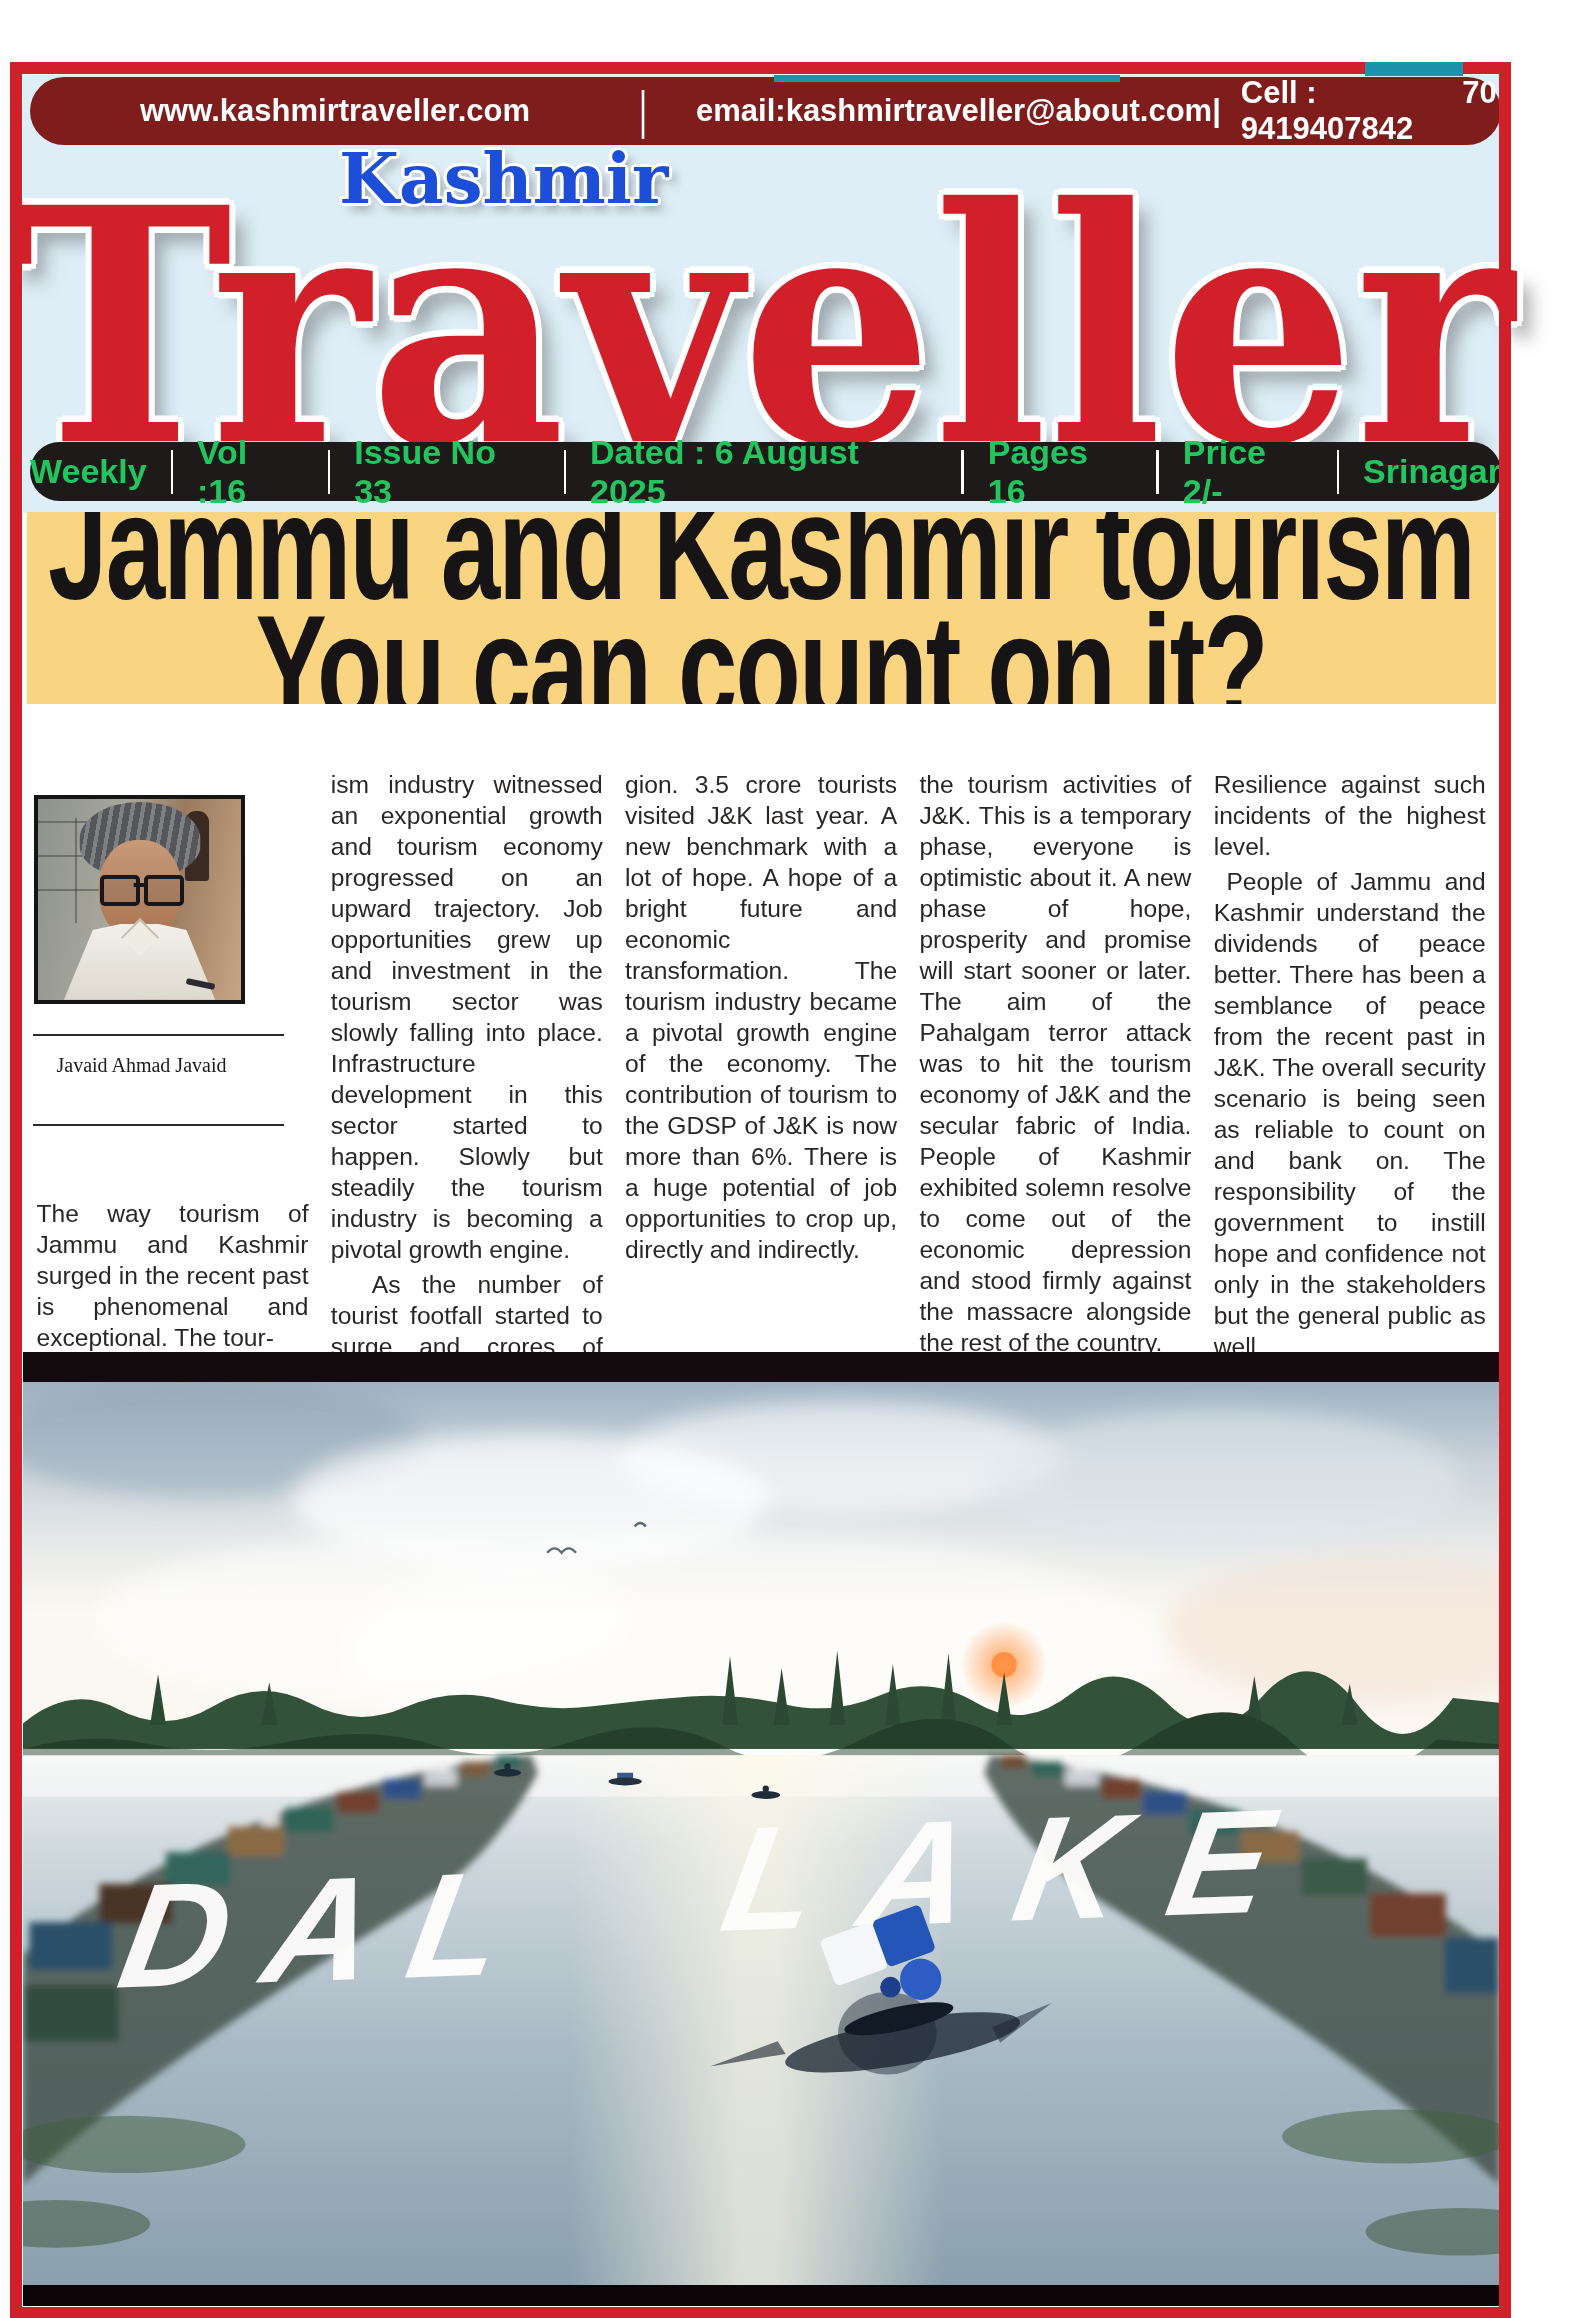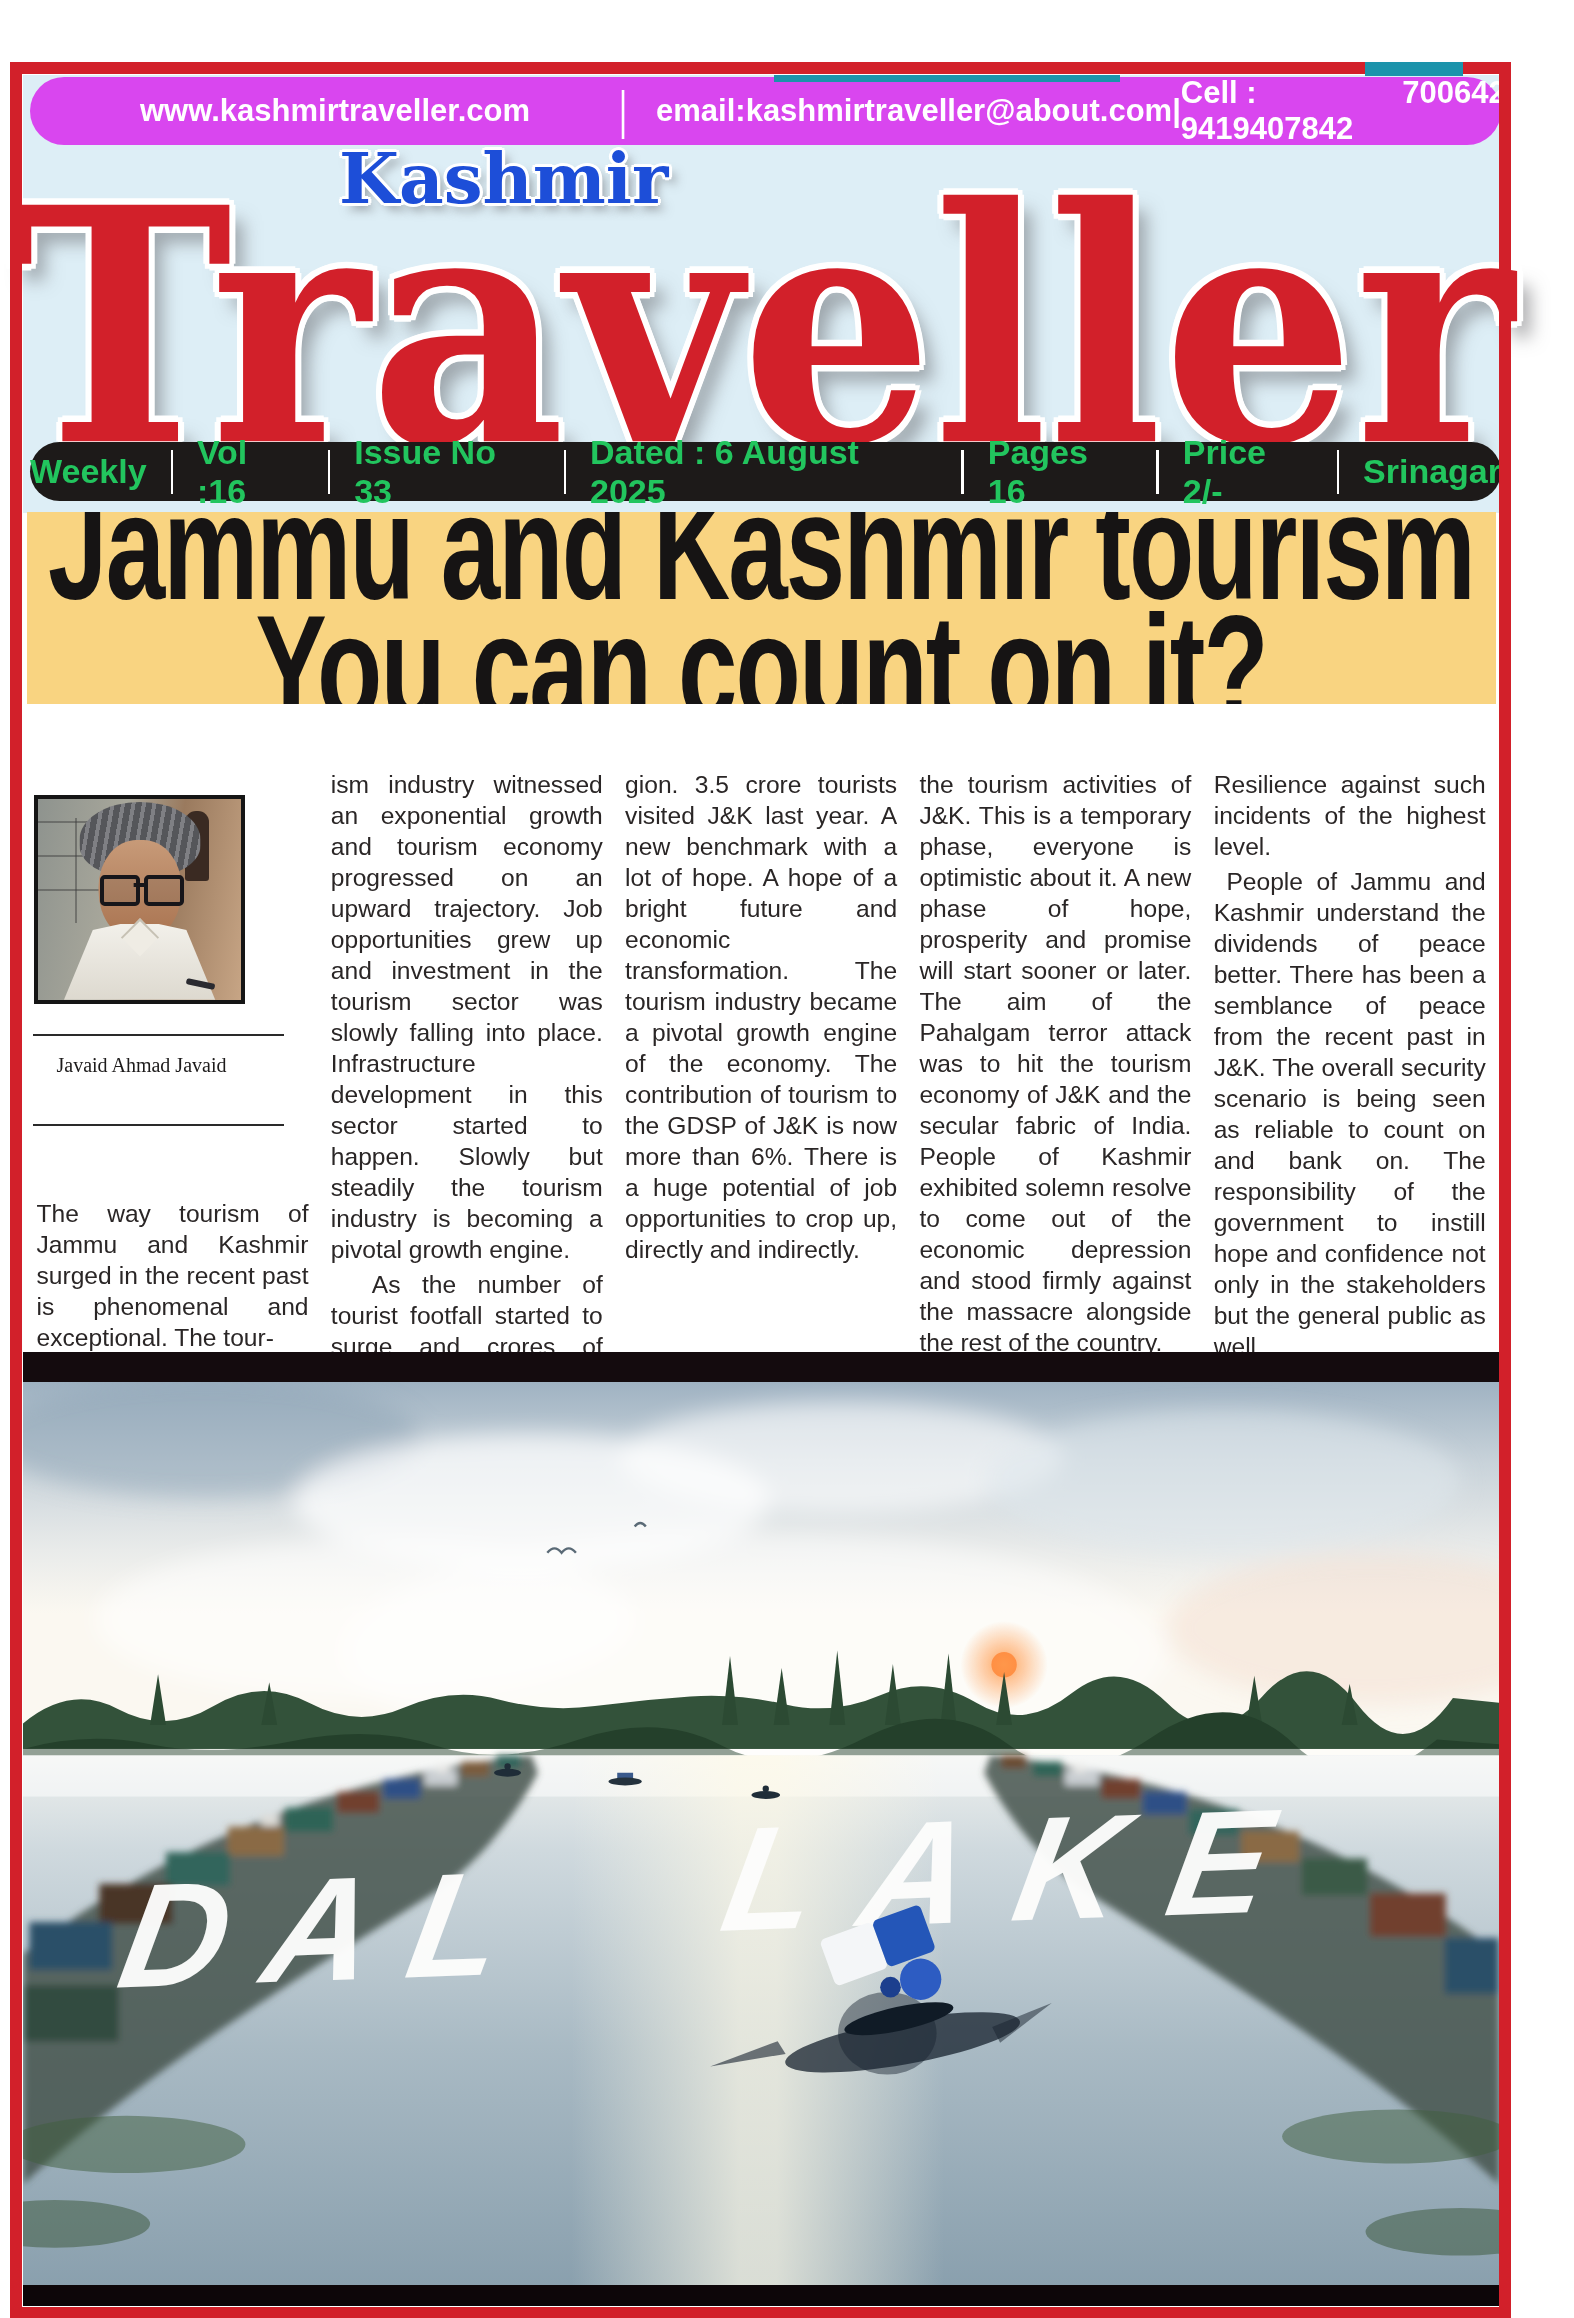--- a/index.html
+++ b/index.html
@@ -5,23 +5,23 @@
   html,body{margin:0;padding:0;background:#ffffff;}
   .page{position:relative;width:1574px;height:2319px;background:#ffffff;overflow:hidden;
         font-family:"Liberation Sans",sans-serif;}
   
   .frame{position:absolute;left:10.3px;top:62px;width:1501px;height:2257px;
          border:12.7px solid #d2202a;box-sizing:border-box;z-index:40;pointer-events:none;}
   .teal-corner{position:absolute;left:1365px;top:62px;width:98px;height:13.5px;background:#1b93ab;z-index:45;}
   .teal-underline{position:absolute;left:774px;top:75px;width:346px;height:7.1px;background:#1b93ab;z-index:30;}
   .blue-bg{position:absolute;left:23px;top:75px;width:1476px;height:438px;background:#ddeef6;}
   
-  .topbar{position:absolute;left:30px;top:77px;width:1471px;height:68px;background:#d946ef;
+  .topbar{position:absolute;left:30px;top:77px;width:1471px;height:68px;background:#7f1d1d;
           border-radius:35px;display:flex;align-items:center;color:#fff;font-weight:bold;
-          font-size:31px;z-index:20;}
+          font-size:31px;z-index:20;gap:20px;}
   .tb-web{margin-left:110px;}
   .tb-sep{margin-left:89px;transform:scaleY(1.7);font-weight:normal;}
   .tb-email{margin-left:29px;}
   .tb-cell{margin-left:auto;margin-right:135px;display:flex;gap:49px;}
   
   .masthead{position:absolute;left:23px;top:144px;width:1476px;height:298px;
             display:flex;flex-direction:column;align-items:center;justify-content:flex-end;z-index:10;}
   .m-title{font-family:"DejaVu Serif",serif;font-weight:bold;color:#d2202a;font-size:318px;
            line-height:1;white-space:nowrap;transform:scale(0.95,1.02);margin-bottom:-44px;
            text-shadow:-6.4px 0 #fff,6.4px 0 #fff,0 -6.4px #fff,0 6.4px #fff,-4.8px -4.8px #fff,4.8px -4.8px #fff,

